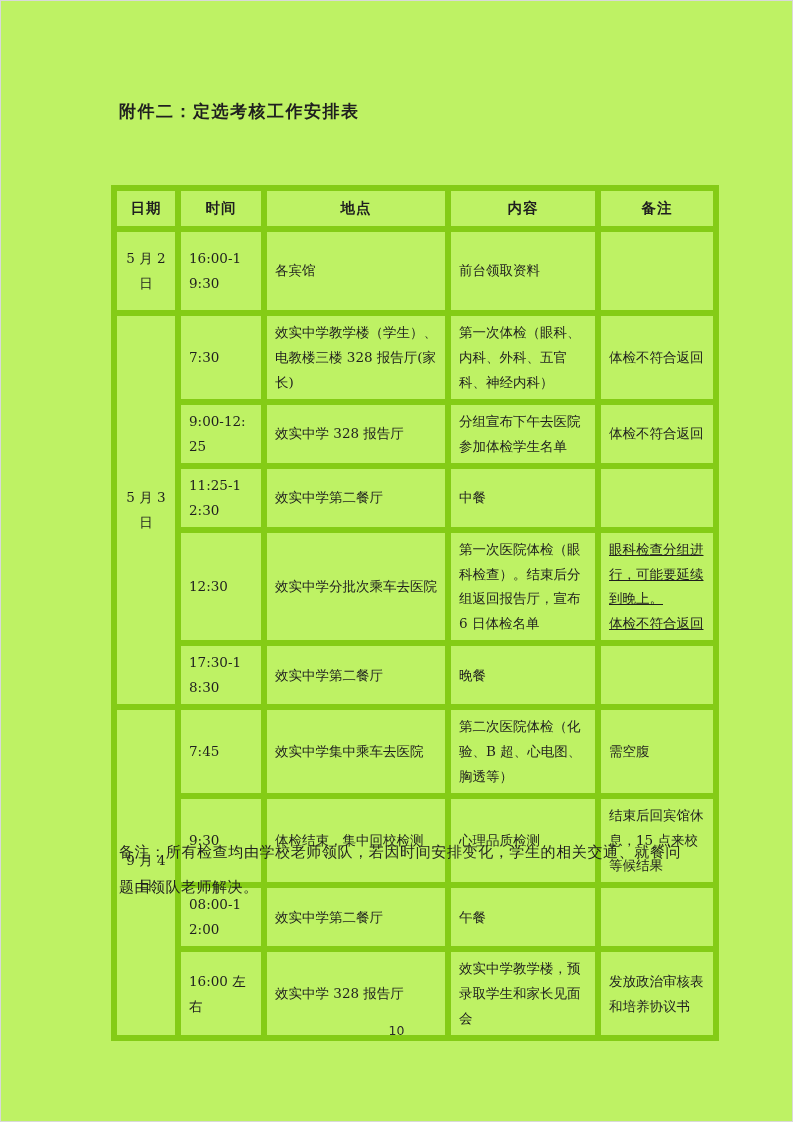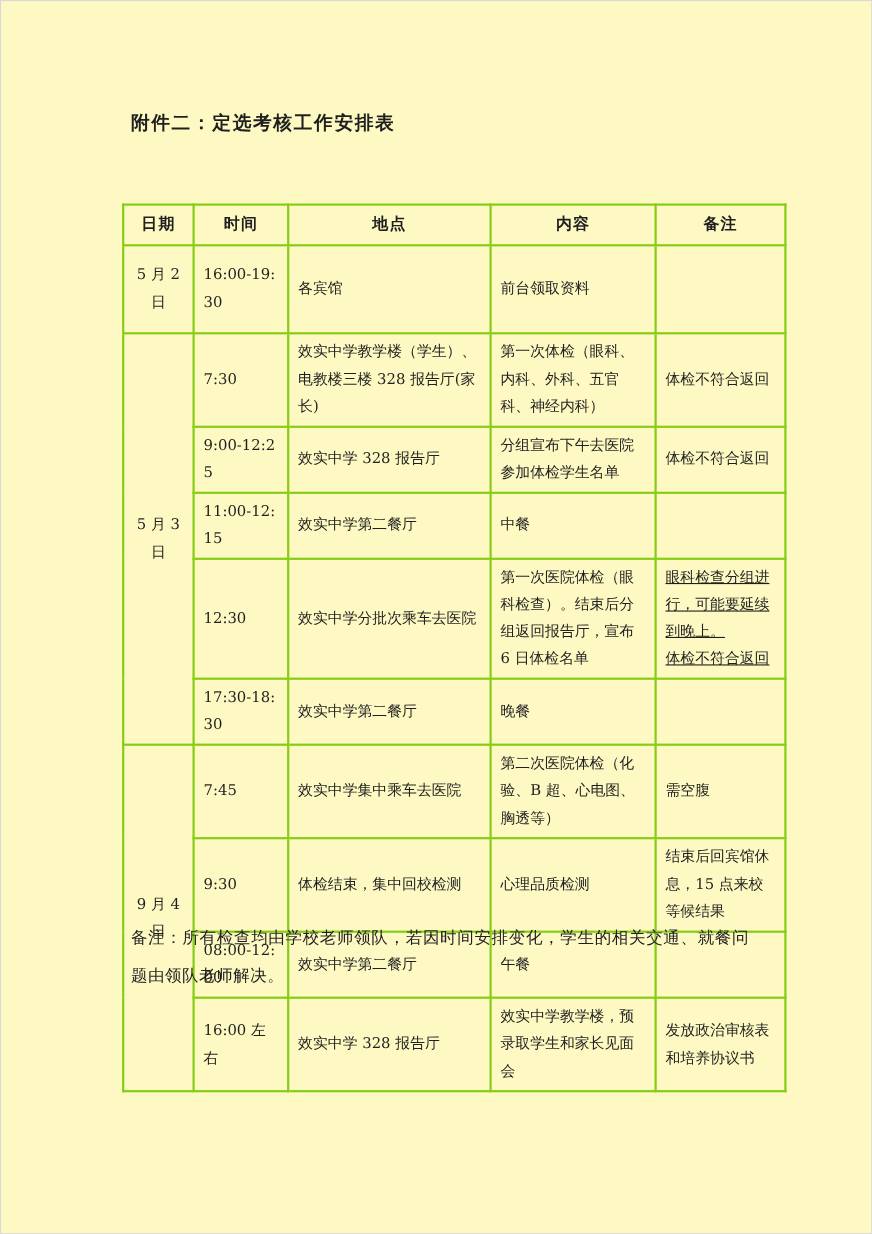--- a/index.html
+++ b/index.html
@@ -1,21 +1,21 @@
 <!DOCTYPE html>
 <html><head>
 <meta charset="utf-8">
 <style>
   html, body { margin: 0; padding: 0; background: #f2f2f2; }
   .page {
     position: relative;
     width: 793px;
     height: 1122px;
     margin: 0 auto;
-    background: #fef9c3;
+    background: #bef264;
     border: 1px solid #d9d9d9;
     box-sizing: border-box;
     font-family: "DejaVu Serif", "Liberation Serif", serif;
     color: #1f1f1f;
     overflow: hidden;
   }
   .doc-title {
     position: absolute;
     left: 118px;
     top: 99px;
@@ -32,21 +32,21 @@
     border-collapse: collapse;
     table-layout: fixed;
     font-size: 13.5px;
   }
   .schedule col.col-date    { width: 64px;  }
   .schedule col.col-time    { width: 86px;  }
   .schedule col.col-place   { width: 184px; }
   .schedule col.col-content { width: 150px; }
   .schedule col.col-note    { width: 118px; }
   .schedule th, .schedule td {
-    border: 2px solid #84cc16;
+    border: 6px solid #84cc16;
     padding: 4px 8px;
     vertical-align: middle;
     line-height: 1.85;
     word-break: break-all;
     box-sizing: border-box;
   }
   .schedule th {
     font-weight: bold;
     text-align: center;
     font-size: 14.5px;
@@ -115,21 +115,21 @@
         <td>第一次体检（眼科、内科、外科、五官科、神经内科）</td>
         <td>体检不符合返回</td>
       </tr>
       <tr style="height:57px">
         <td>9:00-12:25</td>
         <td>效实中学 328 报告厅</td>
         <td>分组宣布下午去医院参加体检学生名单</td>
         <td>体检不符合返回</td>
       </tr>
       <tr style="height:34px">
-        <td>11:00-12:15</td>
+        <td>11:25-12:30</td>
         <td>效实中学第二餐厅</td>
         <td>中餐</td>
         <td></td>
       </tr>
       <tr style="height:96px">
         <td>12:30</td>
         <td>效实中学分批次乘车去医院</td>
         <td>第一次医院体检（眼科检查）。结束后分组返回报告厅，宣布 6 日体检名单</td>
         <td>
           <span class="block">眼科检查分组进行，可能要延续到晚上。</span>
@@ -165,14 +165,15 @@
         <td>16:00 左右</td>
         <td>效实中学 328 报告厅</td>
         <td>效实中学教学楼，预录取学生和家长见面会</td>
         <td>发放政治审核表和培养协议书</td>
       </tr>
     </tbody>
   </table>
 
   <div class="footer-note">备注：所有检查均由学校老师领队，若因时间安排变化，学生的相关交通、就餐问题由领队老师解决。</div>
 
+  <div class="page-number">10</div>
 
 </div>
 
 </body></html>

